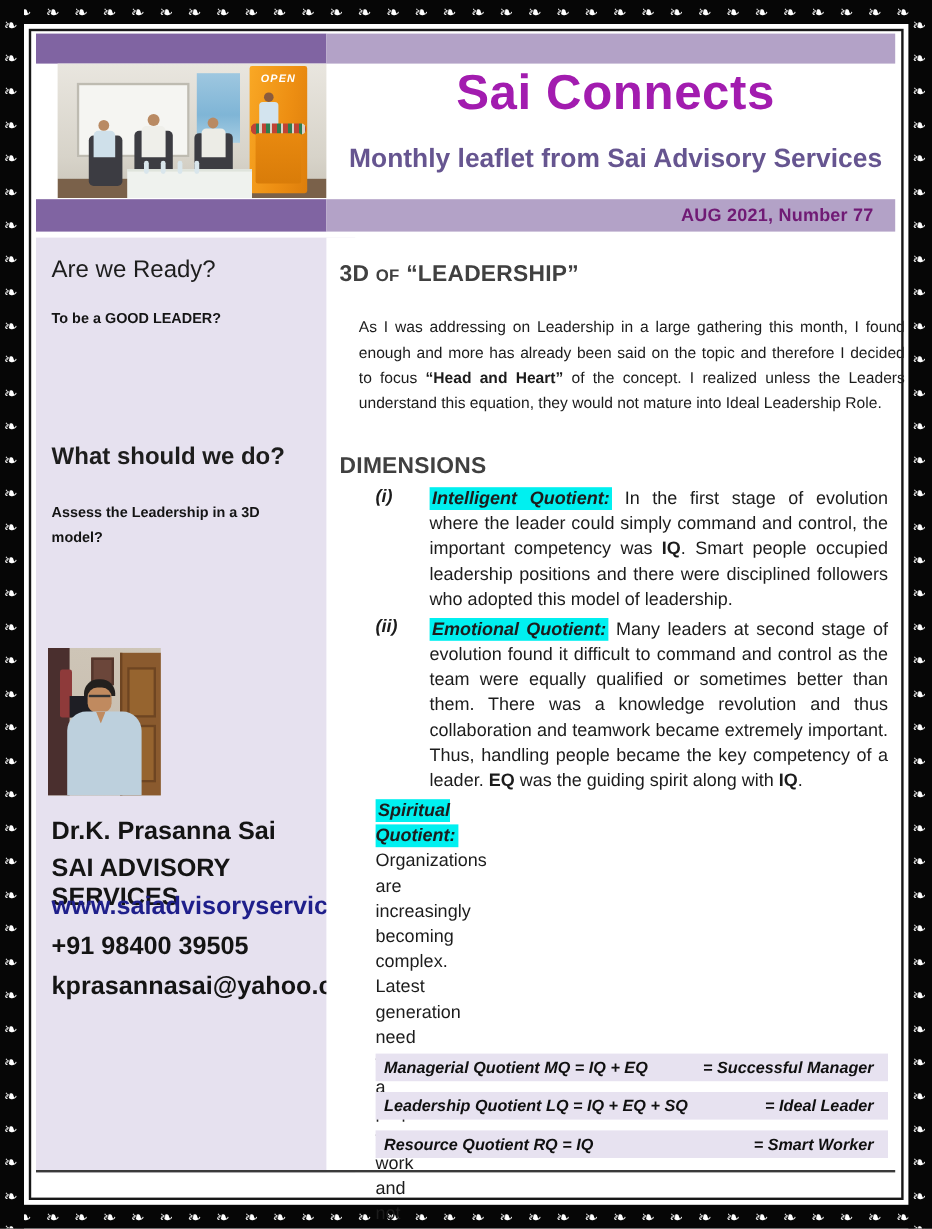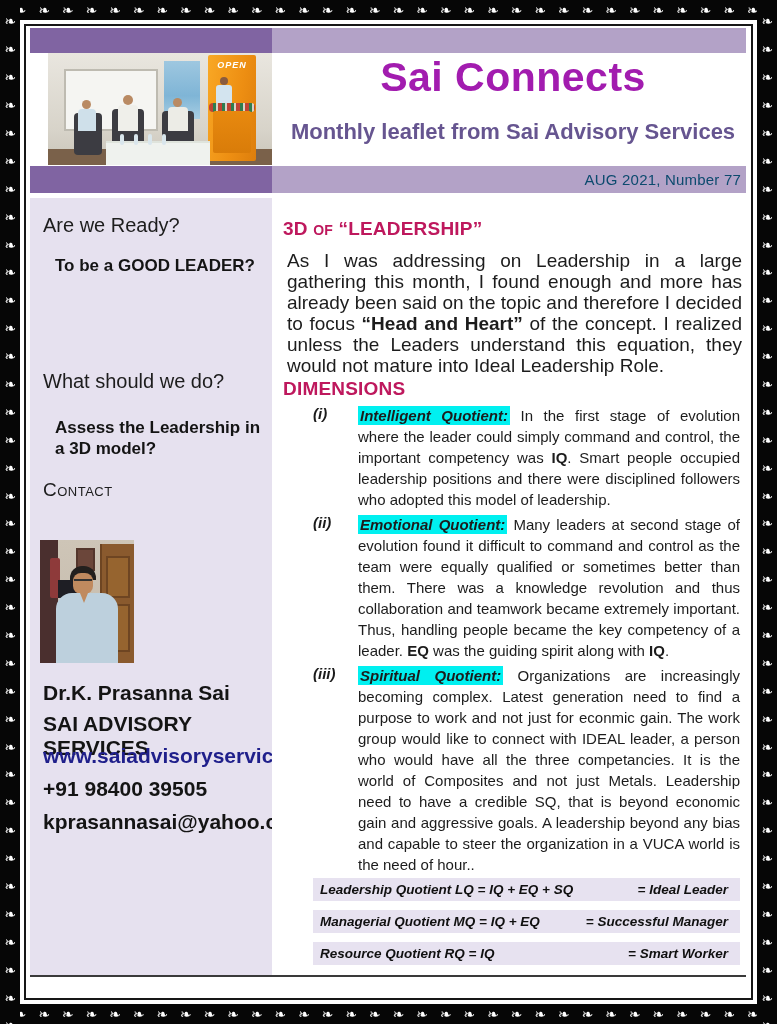--- a/index.html
+++ b/index.html
@@ -16,21 +16,21 @@
   .leaf-right{right:0;top:0;width:20px;height:1024px;writing-mode:vertical-rl;}
   .inner-frame{position:absolute;left:24px;top:24px;right:24px;bottom:24px;
                border:2px solid #171717;pointer-events:none;}
 
   
   .band{position:absolute;left:30px;width:716px;display:flex;}
   .band1{top:28px;height:25px;}
   .band2{top:166px;height:27px;}
   .band-dark{width:242px;background:#8064A2;}
   .band-light{flex:1;background:#B3A2C7;display:flex;align-items:center;justify-content:flex-end;}
-  .issue-text{font-size:15px;font-weight:normal;color:#0c4a6e;padding-right:5px;letter-spacing:0.2px;}
+  .issue-text{font-size:15px;font-weight:bold;color:#701a75;padding-right:18px;letter-spacing:0.2px;}
   .page-title{position:absolute;left:280px;top:54px;width:466px;text-align:center;
               font-size:41px;font-weight:600;color:#a21caf;letter-spacing:0.5px;}
   .page-subtitle{position:absolute;left:280px;top:119px;width:466px;text-align:center;
                  font-size:22px;font-weight:600;color:#665590;}
 
   
   .hphoto{position:absolute;left:48px;top:53px;width:224px;height:112px;overflow:hidden;
           background:linear-gradient(#E9E6DF, #D7D3C9 70%, #C9C4B8);}
   .hp-floor{position:absolute;left:0;bottom:0;width:100%;height:16px;background:#7A614A;}
   .hp-board{position:absolute;left:16px;top:16px;width:90px;height:58px;background:#F5F5F2;border:2px solid #BEBBB1;}
@@ -50,21 +50,21 @@
   .hp-head{position:absolute;border-radius:50%;background:#B98A63;}
   .hp-torso{position:absolute;border-radius:4px 4px 0 0;}
   .hp-table{position:absolute;left:58px;bottom:0;width:104px;height:22px;background:#EFF2EE;
             border-top:2px solid #DFE4DC;}
   .hp-bottle{position:absolute;width:4px;height:11px;background:#D9E6EC;border-radius:2px;}
 
   
   .sidebar{position:absolute;left:30px;top:198px;width:242px;height:779px;background:#E6E1EF;padding-left:24px;}
   .sb-item{position:absolute;left:13px;width:218px;}
   .sb-h{font-size:20px;font-weight:400;color:#1d1d1d;}
-  .sb-sub{font-size:17px;font-weight:bold;color:#141414;line-height:21px;margin-left:12px;}
+  .sb-sub{font-size:12px;font-weight:bold;color:#141414;line-height:21px;}
   .sb-contact-h{font-size:19px;font-variant:small-caps;letter-spacing:0.5px;color:#1d1d1d;}
   .sb-line{font-size:21px;font-weight:bold;color:#141414;}
   .sb-link{color:#1F1F8B;}
 
   
   .cphoto{position:absolute;left:10px;top:342px;width:94px;height:123px;overflow:hidden;
           background:linear-gradient(#CEC5B7,#C4BAAB);}
   .cp-left{position:absolute;left:0;top:0;width:18px;height:123px;background:#4A2F2E;}
   .cp-cloth{position:absolute;left:10px;top:18px;width:10px;height:40px;background:#8E3A3A;border-radius:2px;}
   .cp-tv{position:absolute;left:18px;top:40px;width:22px;height:18px;background:#1E1E24;}
@@ -73,23 +73,23 @@
   .cp-panel{position:absolute;width:20px;border:2px solid #6E4522;background:#96642F;}
   .cp-hair{position:absolute;left:30px;top:26px;width:26px;height:14px;border-radius:12px 12px 0 0;background:#23201E;}
   .cp-face{position:absolute;left:33px;top:33px;width:20px;height:21px;border-radius:8px;background:#C08A5F;}
   .cp-glasses{position:absolute;left:34px;top:39px;width:18px;height:4px;border-top:2px solid #333;}
   .cp-shirt{position:absolute;left:16px;top:53px;width:62px;height:70px;border-radius:16px 16px 0 0;background:#BDD0DD;}
   .cp-collar{position:absolute;left:40px;top:53px;width:8px;height:10px;background:#C08A5F;clip-path:polygon(0 0,100% 0,50% 100%);}
 
   
   .main{position:absolute;left:272px;top:198px;width:474px;height:779px;background:#ffffff;}
   .m-abs{position:absolute;left:11px;width:455px;}
-  .m-h{font-size:19px;font-weight:bold;color:#be185d;letter-spacing:0.2px;}
+  .m-h{font-size:19px;font-weight:bold;color:#404040;letter-spacing:0.2px;}
   .h-of{font-size:14px;}
-  .m-p{font-size:19px;line-height:21px;text-align:justify;color:#1c1c1c;margin:4px;}
+  .m-p{font-size:13px;line-height:21px;text-align:justify;color:#1c1c1c;margin:16px;}
   .dim-item{position:absolute;left:41px;width:427px;display:grid;grid-template-columns:45px 1fr;}
   .dim-marker{font-weight:bold;font-style:italic;font-size:15px;}
   .dim-body{font-size:15px;line-height:21px;text-align:justify;color:#1c1c1c;}
   .seg-hl{background:#00F0F0;font-weight:bold;font-style:italic;padding:1px 2px;}
   .seg-b{font-weight:bold;}
   .equations{position:absolute;left:41px;top:680px;width:427px;}
   .eq-bar{height:23px;margin-bottom:9px;background:#E7E2F0;display:flex;align-items:center;
           justify-content:space-between;padding:0 12px 0 7px;box-sizing:border-box;}
   .eq-left,.eq-right{font-size:13.5px;font-weight:bold;font-style:italic;color:#101010;white-space:nowrap;}
   .content-bottom-line{position:absolute;left:30px;top:975px;width:716px;height:2px;background:#3a3a3a;}
@@ -142,23 +142,22 @@
     <div class="hp-table"></div>
     <div class="hp-bottle" style="left:72px;bottom:20px;"></div>
     <div class="hp-bottle" style="left:86px;bottom:20px;"></div>
     <div class="hp-bottle" style="left:100px;bottom:20px;"></div>
     <div class="hp-bottle" style="left:114px;bottom:20px;"></div>
   </div>
 
   <div class="sidebar">
     <div class="sb-item sb-h" style="top:16px;">Are we Ready?</div>
     <div class="sb-item sb-sub" style="top:57px;">To be a GOOD LEADER?</div>
-    <div class="sb-item sb-h" style="top:172px;">What should we do?</div>
+    <div class="sb-item sb-h" style="top:172px;font-weight:bold;">What should we do?</div>
     <div class="sb-item sb-sub" style="top:219px;">Assess the Leadership in a 3D model?</div>
-    <div class="sb-item sb-contact-h" style="top:281px;">Contact</div>
 
     <div class="cphoto">
       <div class="cp-left"></div>
       <div class="cp-cloth"></div>
       <div class="cp-tv"></div>
       <div class="cp-frame"></div>
       <div class="cp-door"></div>
       <div class="cp-panel" style="left:66px;top:16px;height:38px;"></div>
       <div class="cp-panel" style="left:66px;top:64px;height:44px;"></div>
       <div class="cp-hair"></div>
@@ -186,34 +185,33 @@
 
     <div class="dim-item" style="top:207px;">
       <div class="dim-marker">(i)</div>
       <div class="dim-body"><span class="seg-hl">Intelligent Quotient:</span><span class="seg"> In the first stage of evolution where the leader could simply command and control, the important competency was </span><span class="seg-b">IQ</span><span class="seg">. Smart people occupied leadership positions and there were disciplined followers who adopted this model of leadership.</span></div>
     </div>
     <div class="dim-item" style="top:316px;">
       <div class="dim-marker">(ii)</div>
       <div class="dim-body"><span class="seg-hl">Emotional Quotient:</span><span class="seg"> Many leaders at second stage of evolution found it difficult to command and control as the team were equally qualified or sometimes better than them. There was a knowledge revolution and thus collaboration and teamwork became extremely important. Thus, handling people became the key competency of a leader. </span><span class="seg-b">EQ</span><span class="seg"> was the guiding spirit along with </span><span class="seg-b">IQ</span><span class="seg">.</span></div>
     </div>
     <div class="dim-item" style="top:467px;">
-      <div class="dim-marker">(iii)</div>
       <div class="dim-body"><span class="seg-hl">Spiritual Quotient:</span><span class="seg"> Organizations are increasingly becoming complex. Latest generation need to find a purpose to work and not just for econmic gain. The work group would like to connect with IDEAL leader, a person who would have all the three competancies. It is the world of Composites and not just Metals. Leadership need to have a credible SQ, that is beyond economic gain and aggressive goals. A leadership beyond any bias and capable to steer the organization in a VUCA world is the need of hour..</span></div>
     </div>
 
     <div class="equations">
+      <div class="eq-bar">
+        <span class="eq-left">Managerial Quotient MQ = IQ + EQ</span>
+        <span class="eq-right">= Successful Manager</span>
+      </div>
       <div class="eq-bar">
         <span class="eq-left">Leadership Quotient LQ = IQ + EQ + SQ</span>
         <span class="eq-right">= Ideal Leader</span>
       </div>
       <div class="eq-bar">
-        <span class="eq-left">Managerial Quotient MQ = IQ + EQ</span>
-        <span class="eq-right">= Successful Manager</span>
-      </div>
-      <div class="eq-bar">
         <span class="eq-left">Resource Quotient RQ = IQ</span>
         <span class="eq-right">= Smart Worker</span>
       </div>
     </div>
   </div>
 
   <div class="content-bottom-line"></div>
 
 </div>
 

